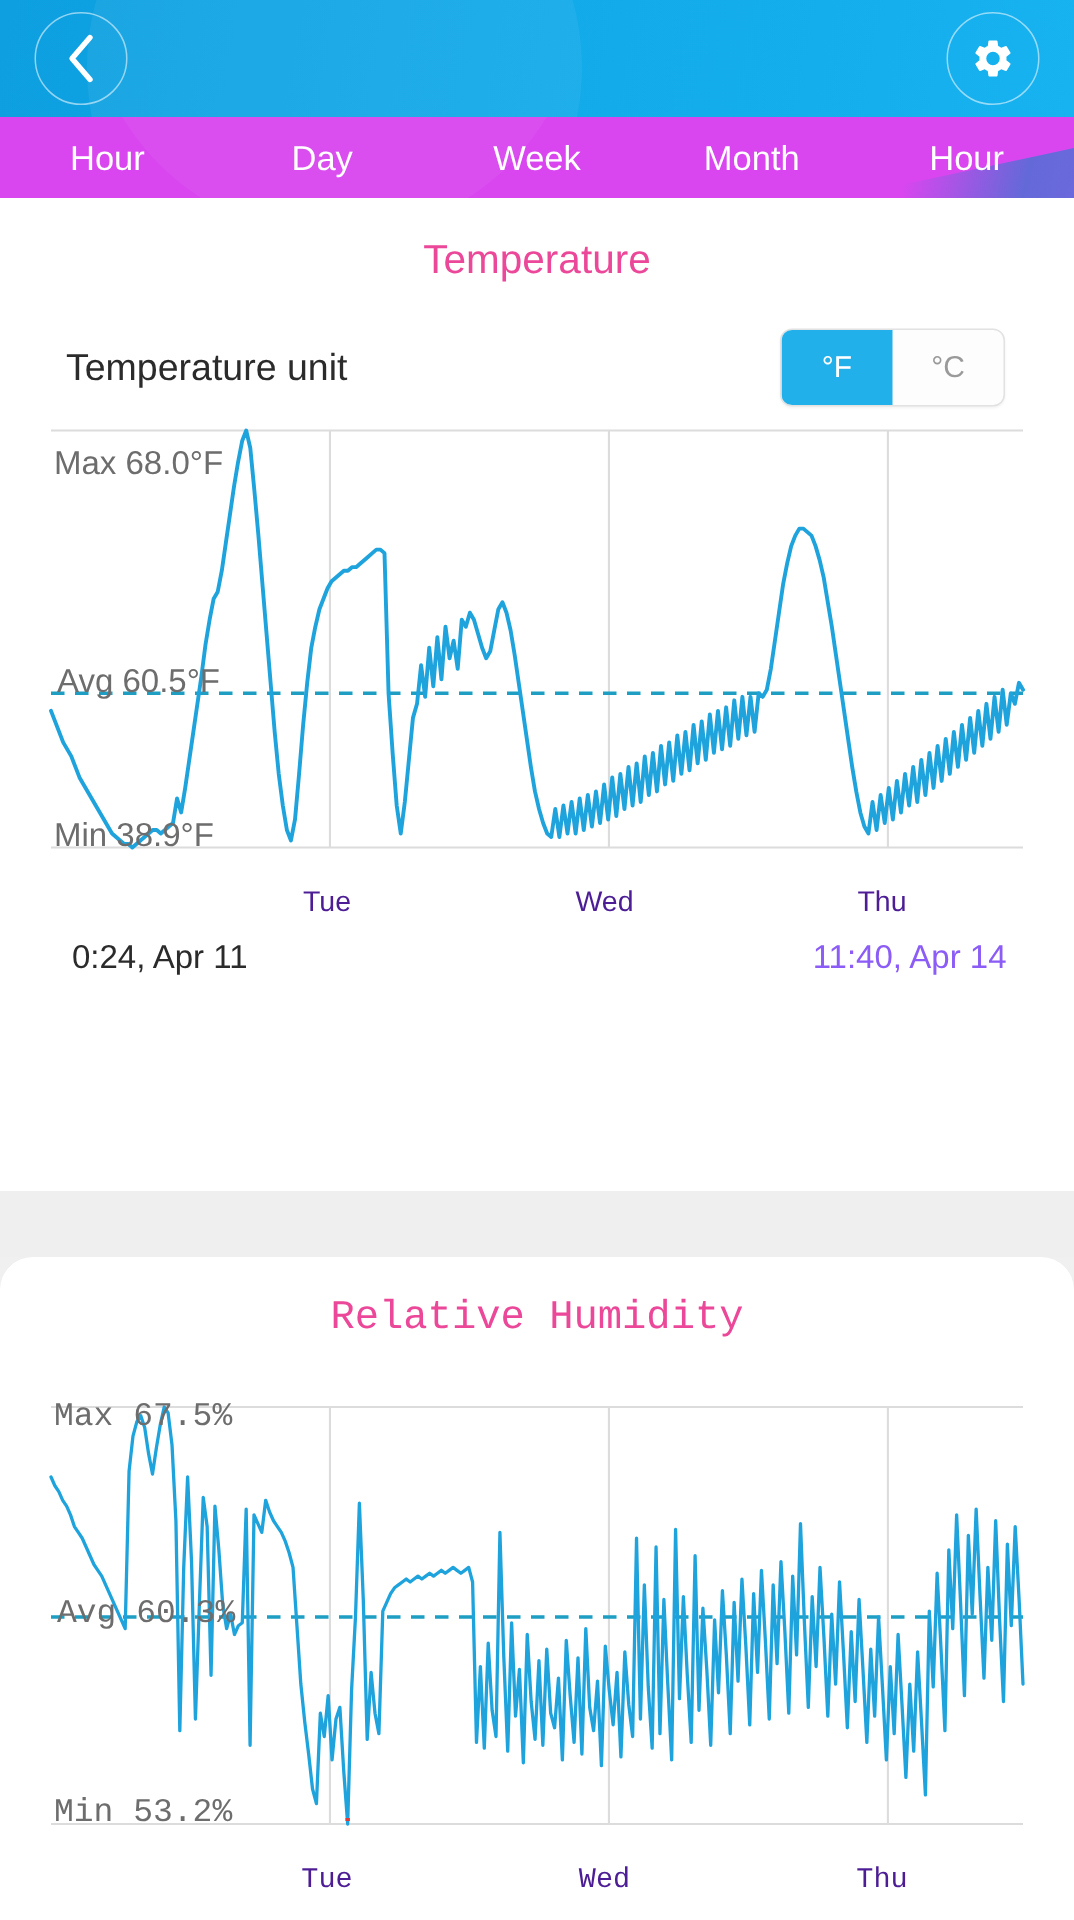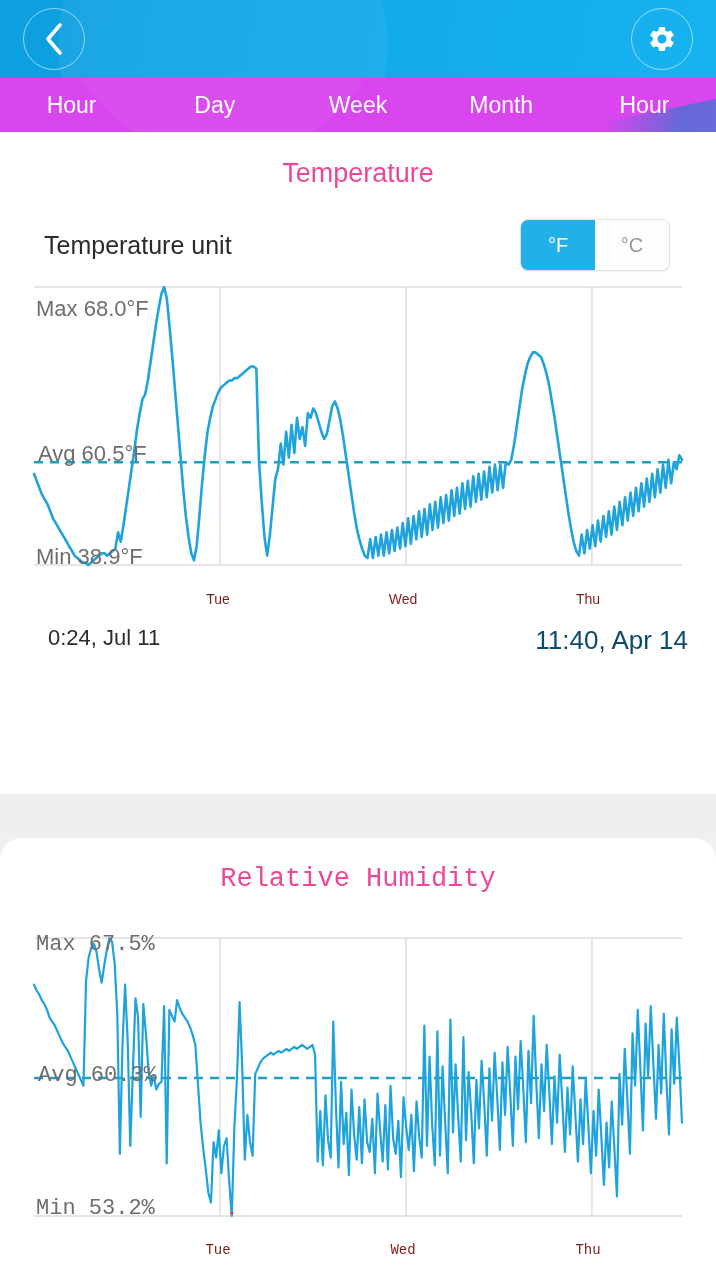--- a/index.html
+++ b/index.html
@@ -82,27 +82,27 @@
   
   .chart-wrap{position:relative;}
   .chart-wrap svg{display:block;}
   .stat{
     position:absolute;font-size:22px;color:#6d6d6d;pointer-events:none;
   }
   .axis-row{
     position:relative;height:34px;
   }
   .axis-lbl{
-    position:absolute;font-size:14px;color:#7f1d1d;transform:translateX(-50%);
+    position:absolute;font-size:19px;color:#4c1d95;transform:translateX(-50%);
   }
   .range-row{
     position:relative;height:40px;padding:0 0;
   }
   .range-l{position:absolute;left:48px;font-size:22px;color:#2b2b2b;}
-  .range-r{position:absolute;right:28px;font-size:26px;color:#0c4a6e;}
+  .range-r{position:absolute;right:45px;font-size:22px;color:#8b5cf6;}
 </style>
 </head>
 <body>
 
 <div class="header">
   <div class="circle-btn back-btn">
     <svg width="22" height="34" viewBox="0 0 22 34">
       <path d="M17 3 L5 17 L17 31" fill="none" stroke="#ffffff" stroke-width="3.6" stroke-linecap="round" stroke-linejoin="round"></path>
     </svg>
   </div>
@@ -147,21 +147,21 @@
       </svg>
   </div>
 
   <div class="axis-row">
     <div class="axis-lbl" style="left:218px;">Tue</div>
     <div class="axis-lbl" style="left:403px;">Wed</div>
     <div class="axis-lbl" style="left:588px;">Thu</div>
   </div>
 
   <div class="range-row">
-    <div class="range-l">0:24,  Jul 11</div>
+    <div class="range-l">0:24,  Apr 11</div>
     <div class="range-r">11:40,  Apr 14</div>
   </div>
 </div>
 
 <div class="spacer"></div>
 
 <div class="card card-hum">
   <div class="card-title">Relative Humidity</div>
 
   <div class="chart-wrap" style="margin-top:28px;">

